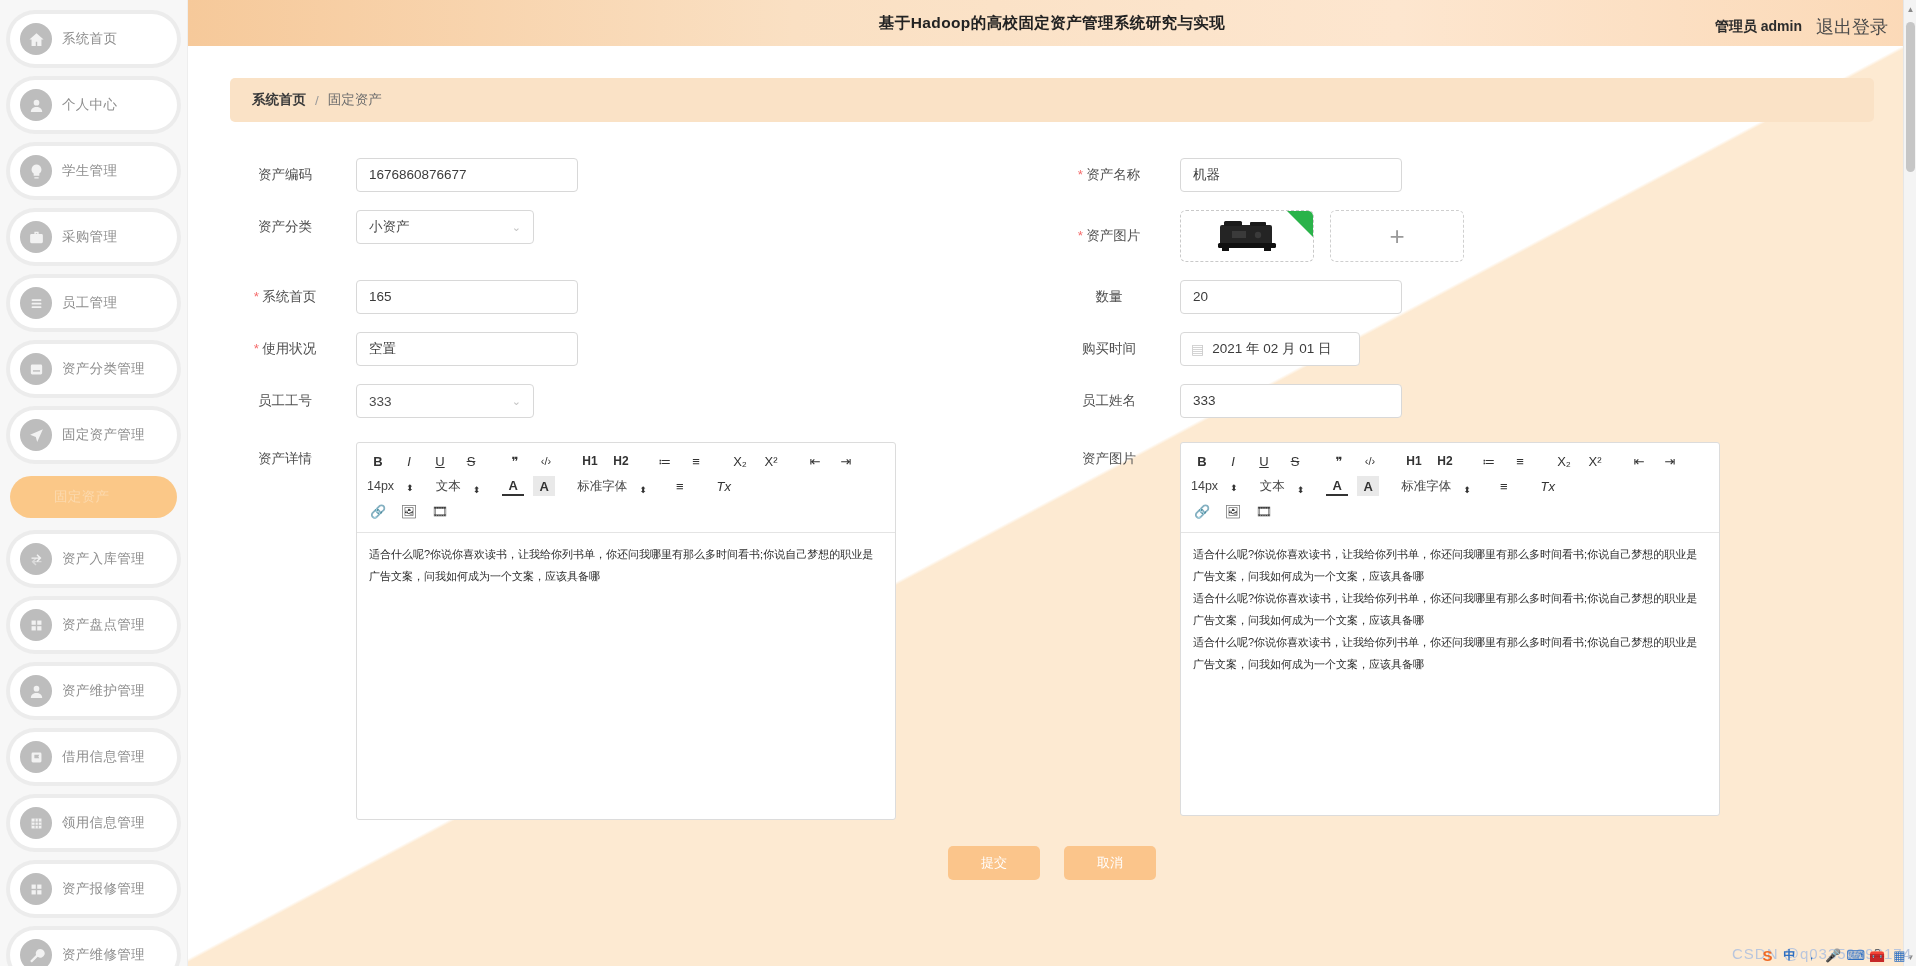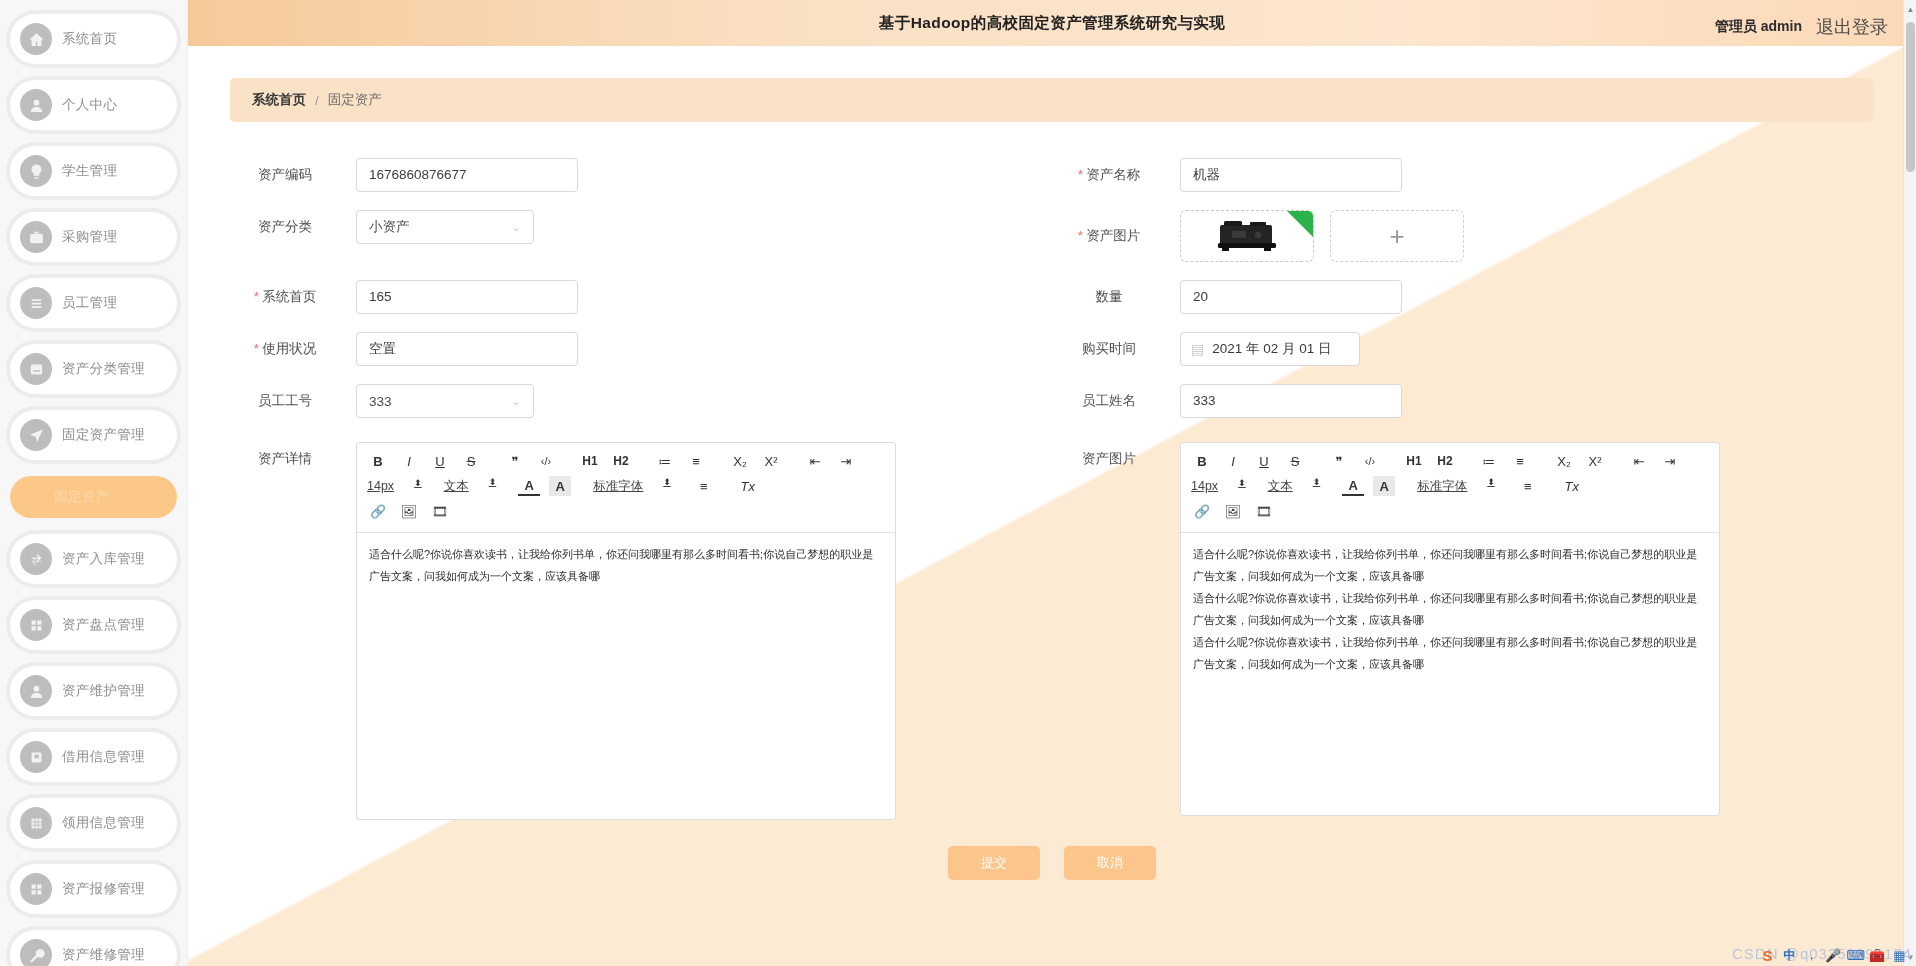--- a/index.html
+++ b/index.html
@@ -192,24 +192,23 @@
   }
   .tb-line { display: flex; align-items: center; gap: 0; margin-bottom: 5px; flex-wrap: nowrap; }
   .tb-btn {
     min-width: 22px; height: 20px;
     display: inline-flex; align-items: center; justify-content: center;
     font-size: 13px; color: #333; cursor: pointer;
     margin-right: 9px;
   }
   .tb-btn.gap { margin-right: 22px; }
   .tb-sel {
-    display: inline-flex; align-items: flex-start; gap: 20px;
+    display: inline-flex; align-items: flex-end; gap: 12px;
     font-size: 12.5px; color: #444; cursor: pointer;
     margin-right: 22px;
-    text-decoration: underline;
   }
   .tb-sel .sp { color: #333; font-size: 9px; line-height: 1; }
   .ed-body {
     min-height: 286px;
     padding: 10px 12px;
     font-size: 11px; color: #2c2c2c; line-height: 22px;
   }
   .ed-body p { margin: 0; }
   .editor.tall .ed-body { min-height: 282px; }
 

